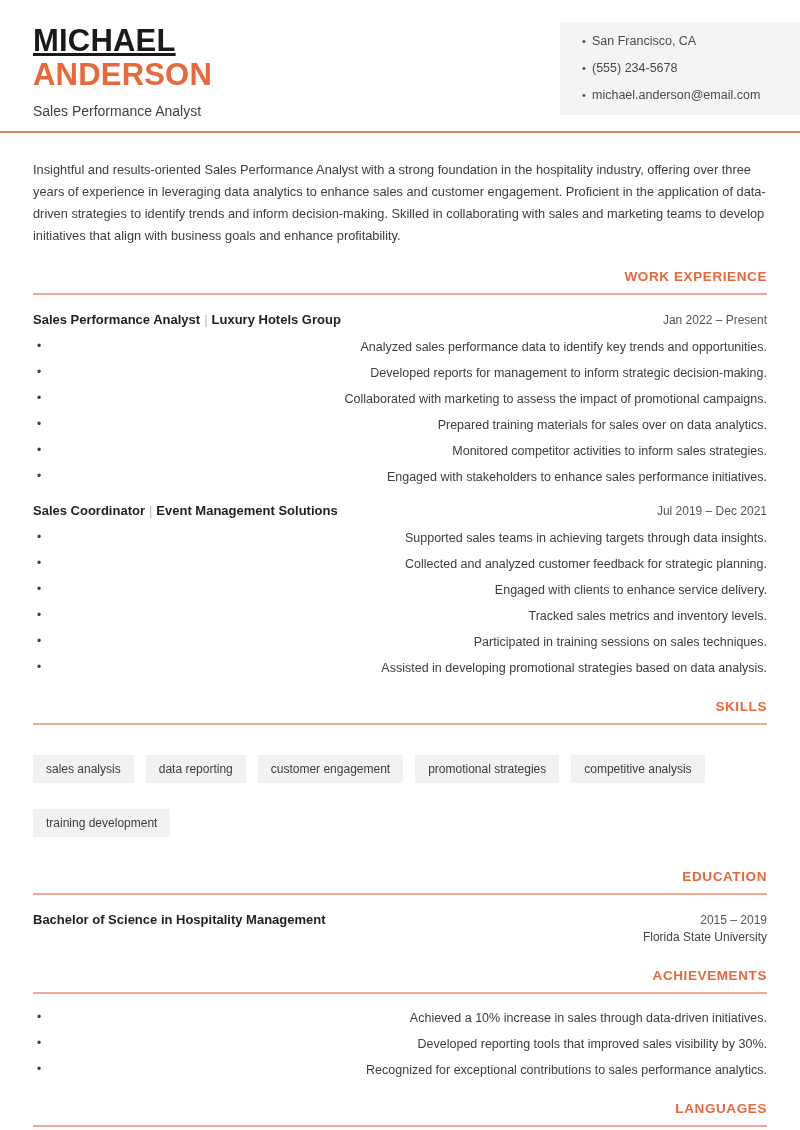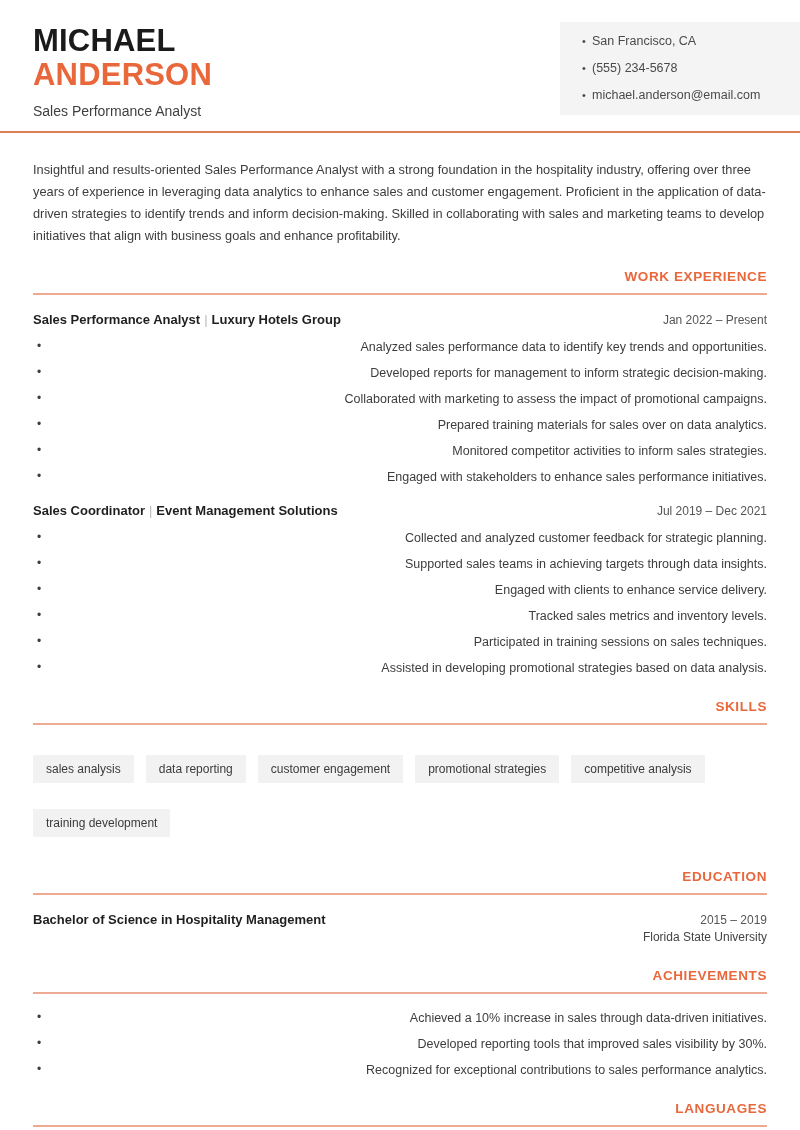--- a/index.html
+++ b/index.html
@@ -58,20 +58,21 @@
     position: absolute;
     left: 33px;
     top: 24px;
   }
   .name-first {
     font-size: 31px;
     font-weight: bold;
     letter-spacing: 0.2px;
     line-height: 34px;
     color: #1a1a1a;
+    text-decoration: underline;
   }
   .name-last {
     font-size: 31px;
     font-weight: bold;
     letter-spacing: 0.2px;
     line-height: 34px;
     color: #e8683c;
   }
   .job-subtitle {
     margin-top: 10px;
@@ -243,22 +244,22 @@
       </div>
 
       <div class="entry">
         <div class="entry-head">
           <div class="entry-title">
             <span>Sales Coordinator</span><span class="entry-sep">|</span><span>Event Management Solutions</span>
           </div>
           <div class="entry-dates">Jul 2019 – Dec 2021</div>
         </div>
         <ul class="bullets">
+          <li>Supported sales teams in achieving targets through data insights.</li>
           <li>Collected and analyzed customer feedback for strategic planning.</li>
-          <li>Supported sales teams in achieving targets through data insights.</li>
           <li>Engaged with clients to enhance service delivery.</li>
           <li>Tracked sales metrics and inventory levels.</li>
           <li>Participated in training sessions on sales techniques.</li>
           <li>Assisted in developing promotional strategies based on data analysis.</li>
         </ul>
       </div>
     </div>
 
     <div class="section">
       <div class="section-title">SKILLS</div>

